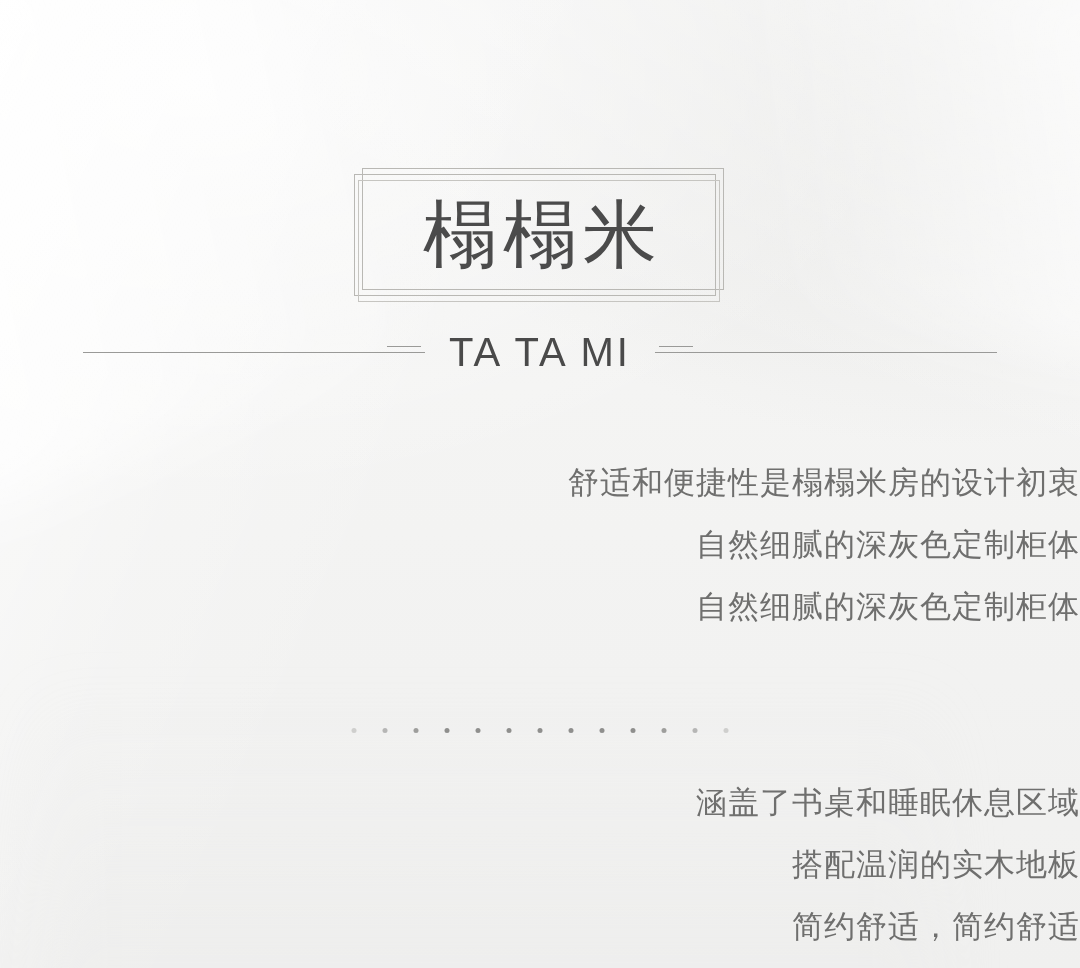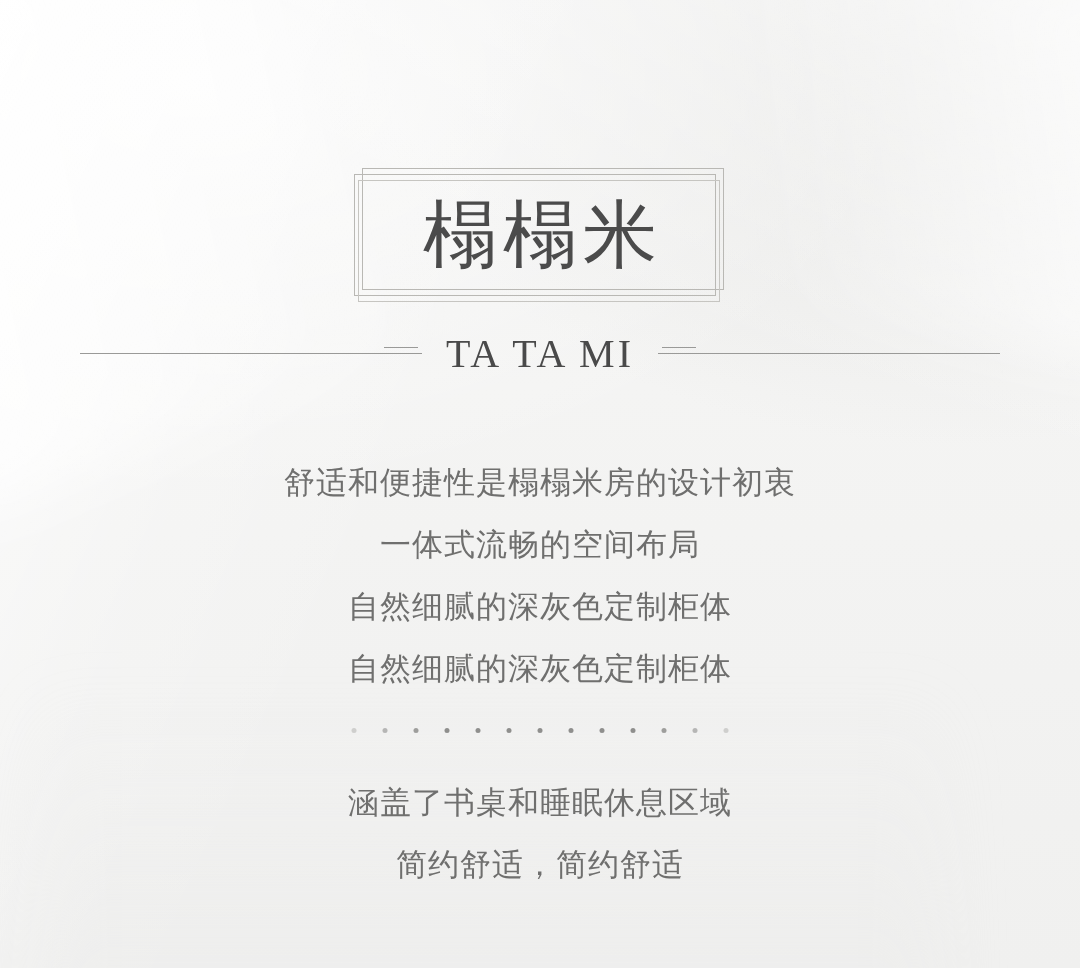--- a/index.html
+++ b/index.html
@@ -121,21 +121,21 @@
     position: absolute;
     top: -6px;
     width: 34px;
     height: 1px;
     background: #9a9a98;
   }
   .rule.left  .tick { right: 4px; }
   .rule.right .tick { left: 4px; }
 
   .subtitle-en {
-    font-family: Liberation Serif, serif;
+    font-family: Liberation Sans, sans-serif;
     font-size: 40px;
     letter-spacing: 3px;
     color: #4a4a4a;
     white-space: nowrap;
     padding: 0 6px;
   }
 
   
   .body-block {
     position: absolute;
@@ -143,21 +143,21 @@
     width: 100%;
     text-align: center;
     color: #6f6f6e;
     font-size: 31px;
     line-height: 62px;
     letter-spacing: 1px;
     font-family: "Liberation Serif", "DejaVu Serif", serif;
   }
   .block-one { top: 452px; }
   .block-two { top: 772px; }
-  .body-line { display: block; white-space: nowrap; }
+  .body-line { display: block; white-space: nowrap; text-align: right; }
 
   
   .dot-divider {
     position: absolute;
     top: 728px;
     left: 50%;
     transform: translateX(-50%);
     display: flex;
     gap: 26px;
     align-items: center;
@@ -196,21 +196,20 @@
       <span class="tick"></span>
     </div>
     <div class="subtitle-en">TA TA MI</div>
     <div class="rule right">
       <span class="tick"></span>
     </div>
   </div>
 
   <div class="body-block block-one">
     <span class="body-line">舒适和便捷性是榻榻米房的设计初衷</span>
-    <span class="body-line">一体式流畅的空间布局</span>
     <span class="body-line">自然细腻的深灰色定制柜体</span>
     <span class="body-line">自然细腻的深灰色定制柜体</span>
   </div>
 
   <div class="dot-divider">
     <span class="dot fade-1"></span>
     <span class="dot fade-2"></span>
     <span class="dot fade-3"></span>
     <span class="dot"></span>
     <span class="dot"></span>
@@ -219,16 +218,17 @@
     <span class="dot"></span>
     <span class="dot"></span>
     <span class="dot"></span>
     <span class="dot fade-3"></span>
     <span class="dot fade-2"></span>
     <span class="dot fade-1"></span>
   </div>
 
   <div class="body-block block-two">
     <span class="body-line">涵盖了书桌和睡眠休息区域</span>
+    <span class="body-line">搭配温润的实木地板</span>
     <span class="body-line">简约舒适，简约舒适</span>
   </div>
 
 </div>
 
 </body></html>

